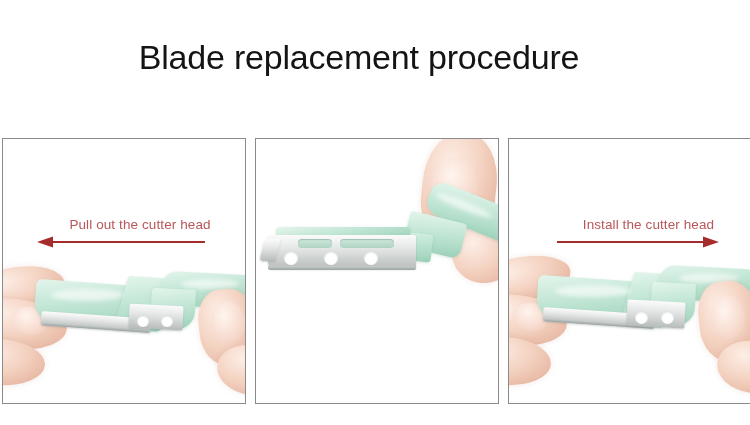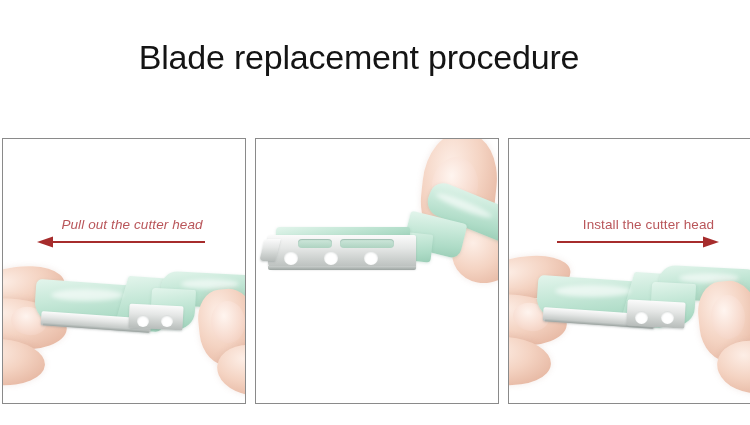--- a/index.html
+++ b/index.html
@@ -87,21 +87,21 @@
 
 <div class="page">
 
   <div class="title">Blade replacement procedure</div>
 
   <div class="panels">
 
     <div class="panel" id="panel-1">
       <div class="scene">
 
-        <div class="caption" style="top:78px;left:8px;font-style:italic;">Pull out the cutter head</div>
+        <div class="caption" style="top:78px;left:16px;">Pull out the cutter head</div>
 
         <div class="arrow-wrap" style="left:34px;top:96px;width:168px;">
           <svg width="168" height="14" viewBox="0 0 168 14">
             <line x1="14" y1="7" x2="168" y2="7" stroke="#a62c2c" stroke-width="2"></line>
             <polygon points="0,7 16,1.5 16,12.5" fill="#a62c2c"></polygon>
           </svg>
         </div>
 
         <div class="finger" style="left:-34px;top:128px;width:96px;height:44px;transform:rotate(-8deg);"></div>
         <div class="finger" style="left:-40px;top:160px;width:104px;height:50px;transform:rotate(6deg);"></div>

